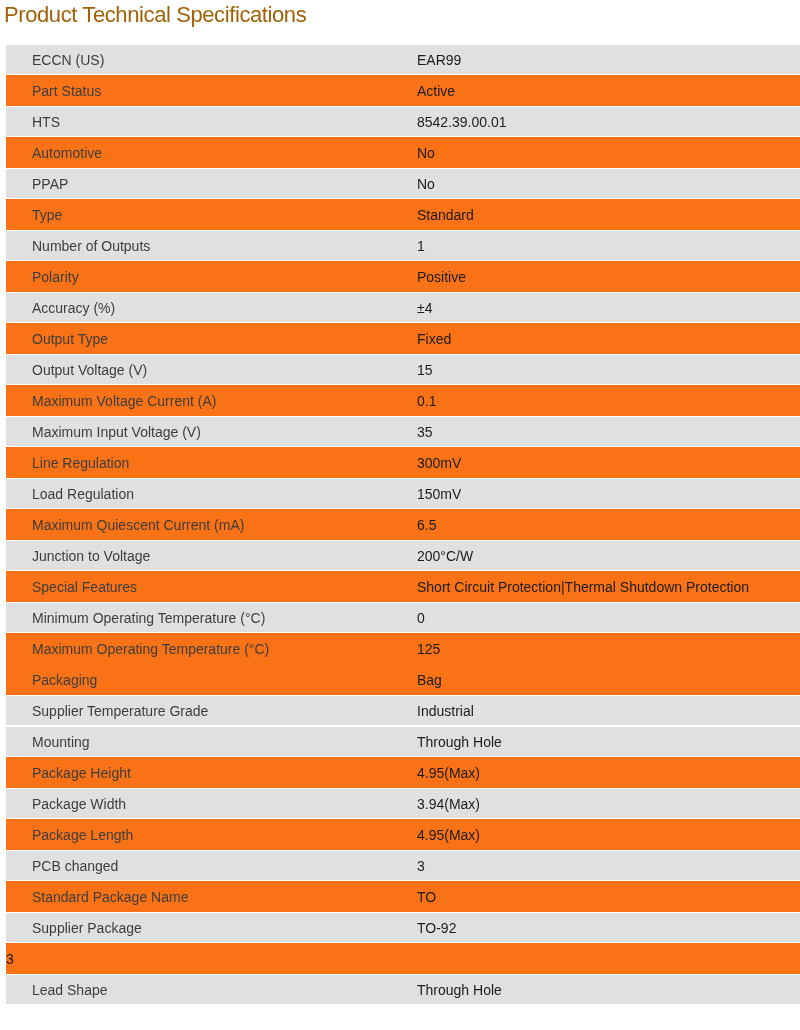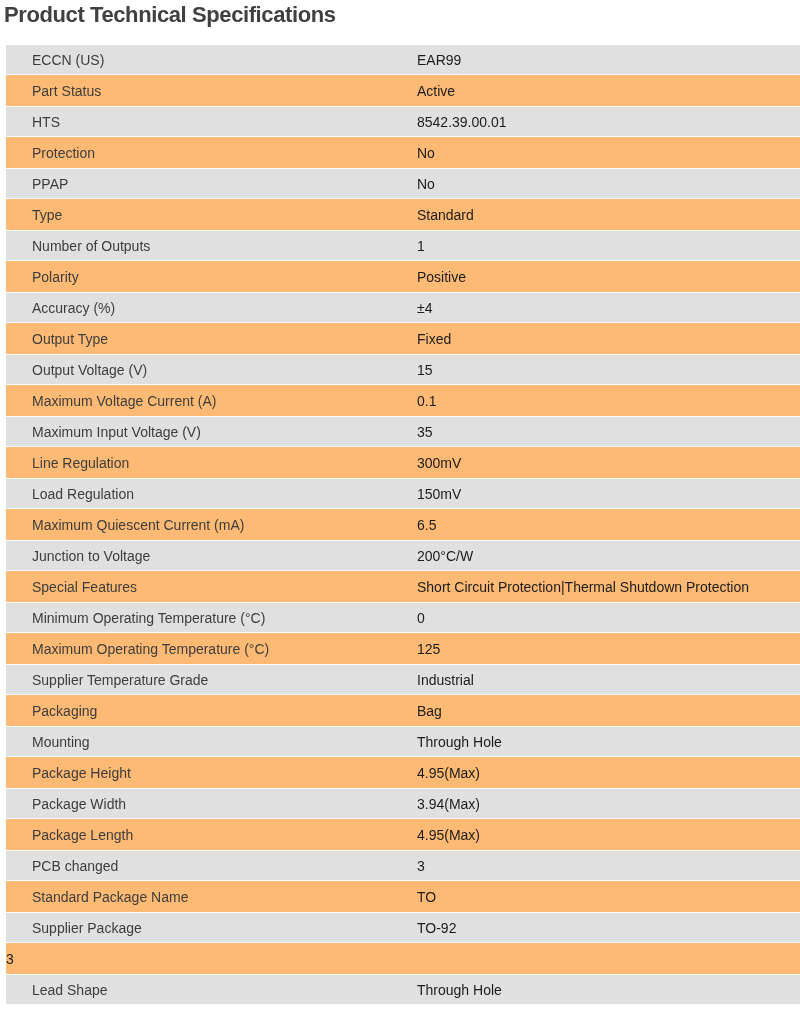--- a/index.html
+++ b/index.html
@@ -6,34 +6,34 @@
     margin: 0;
     padding: 0;
     background: #ffffff;
     width: 800px;
     height: 1030px;
     overflow: hidden;
     font-family: "Liberation Sans", sans-serif;
   }
   .page-title {
     font-size: 22px;
-    font-weight: bold;
-    color: #404040;
+    font-weight: normal;
+    color: #a16207;
     letter-spacing: -0.4px;
     margin: 2px 0 0 4px;
     line-height: 26px;
   }
   .spec-table {
     margin: 16px 0 4px 6px;
   }
   .spec-row {
     display: flex;
     align-items: center;
     height: 31px;
-    background: #fdba74;
+    background: #f97316;
   }
   .spec-row.alt {
     background: #e0e0e0;
     box-shadow: inset 0 1px 0 #ffffff, inset 0 -1px 0 #ffffff;
   }
   .spec-label {
     width: 385px;
     flex: 0 0 385px;
     padding-left: 26px;
     font-size: 14px;
@@ -63,21 +63,21 @@
     <div class="spec-label">Part Status</div>
     <div class="spec-value">Active</div>
   </div>
 
   <div class="spec-row alt">
     <div class="spec-label">HTS</div>
     <div class="spec-value">8542.39.00.01</div>
   </div>
 
   <div class="spec-row">
-    <div class="spec-label">Protection</div>
+    <div class="spec-label">Automotive</div>
     <div class="spec-value">No</div>
   </div>
 
   <div class="spec-row alt">
     <div class="spec-label">PPAP</div>
     <div class="spec-value">No</div>
   </div>
 
   <div class="spec-row">
     <div class="spec-label">Type</div>
@@ -147,30 +147,30 @@
   <div class="spec-row alt">
     <div class="spec-label">Minimum Operating Temperature (°C)</div>
     <div class="spec-value">0</div>
   </div>
 
   <div class="spec-row">
     <div class="spec-label">Maximum Operating Temperature (°C)</div>
     <div class="spec-value">125</div>
   </div>
 
+  <div class="spec-row">
+    <div class="spec-label">Packaging</div>
+    <div class="spec-value">Bag</div>
+  </div>
+
   <div class="spec-row alt">
     <div class="spec-label">Supplier Temperature Grade</div>
     <div class="spec-value">Industrial</div>
   </div>
 
-  <div class="spec-row">
-    <div class="spec-label">Packaging</div>
-    <div class="spec-value">Bag</div>
-  </div>
-
   <div class="spec-row alt">
     <div class="spec-label">Mounting</div>
     <div class="spec-value">Through Hole</div>
   </div>
 
   <div class="spec-row">
     <div class="spec-label">Package Height</div>
     <div class="spec-value">4.95(Max)</div>
   </div>
 

